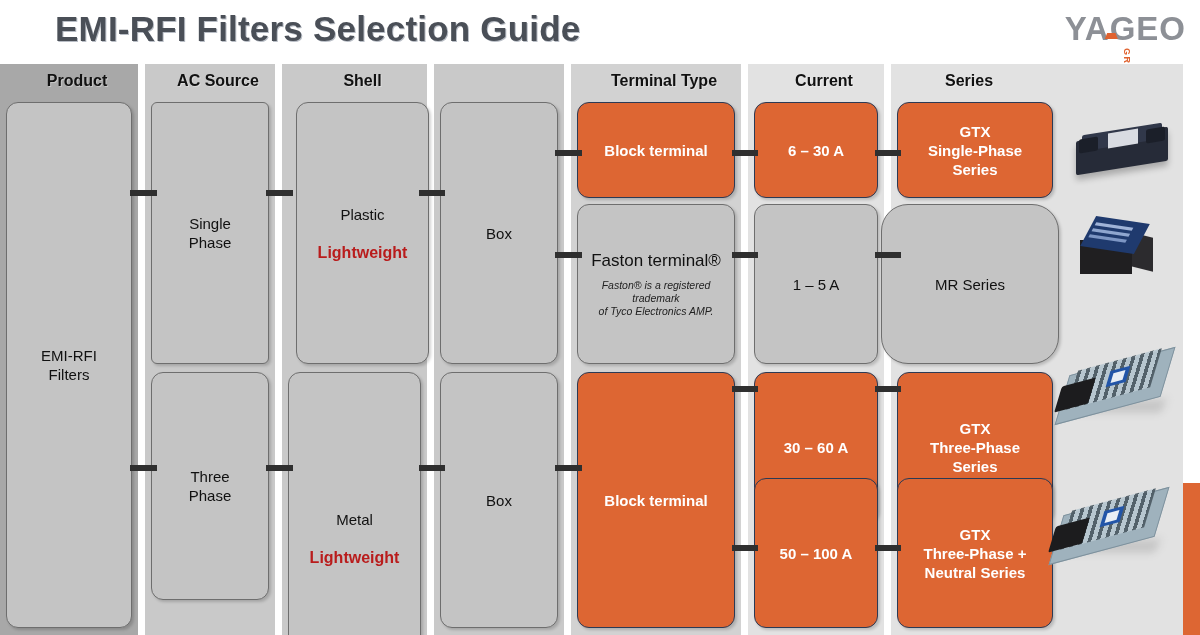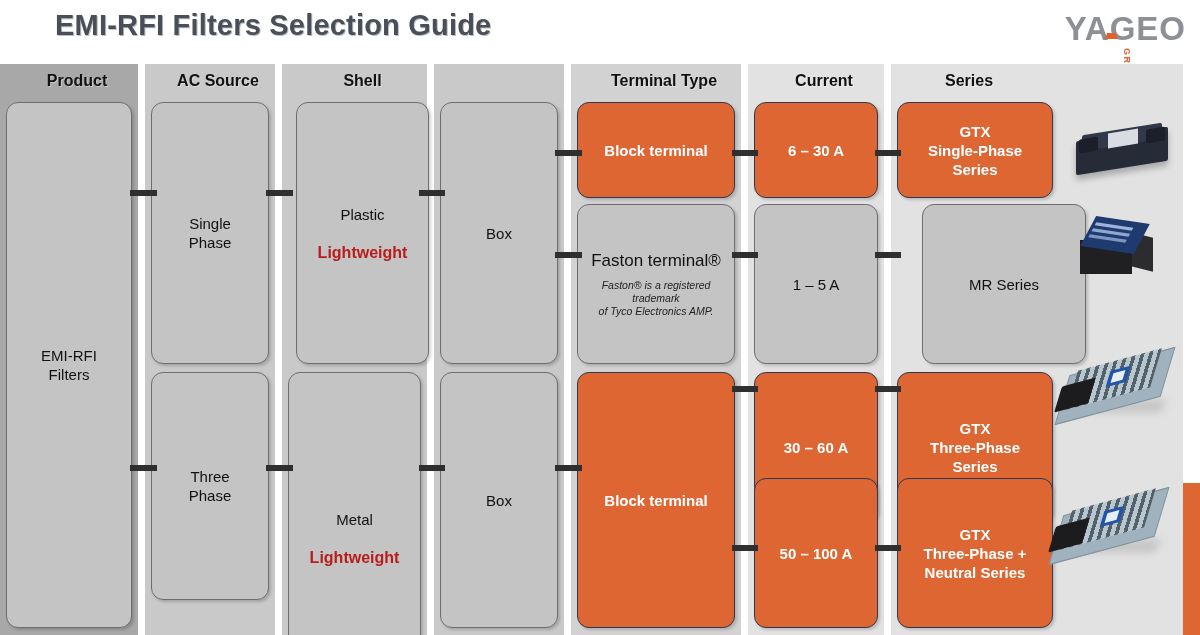--- a/index.html
+++ b/index.html
@@ -8,21 +8,21 @@
     background:#ffffff;
     font-family:"Liberation Sans",sans-serif;
     overflow:hidden;
     position:relative;
   }
 
   
   #header{position:absolute;left:0;top:0;width:1200px;height:64px;background:#ffffff;}
   #page-title{
     position:absolute;left:55px;top:9px;
-    font-size:29px;font-weight:bold;color:#4a4f57;
+    font-size:35px;font-weight:bold;color:#4a4f57;
     letter-spacing:.2px;white-space:nowrap;
     text-shadow:1px 1px 0 #b9bec6;
   }
   
   #logo{position:absolute;right:14px;top:12px;height:40px;display:flex;align-items:center;flex-direction:column;}
   #logo-word{
     position:relative;font-size:33px;font-weight:bold;color:#8d9096;
     letter-spacing:1px;line-height:34px;font-family:"Liberation Sans",sans-serif;
   }
   #logo-accent{
@@ -171,21 +171,21 @@
   </div>
   <div class="node gray" style="left:6px;top:38px;width:126px;height:526px;">
     <span class="line">EMI-RFI</span>
     <span class="line">Filters</span>
   </div>
 
   <div class="col" style="left:145px;width:130px;">
     <div class="col-bg" style="background:#c9c9c9;"></div>
     <div class="col-head">AC Source</div>
   </div>
-  <div class="node gray" style="left:151px;top:38px;width:118px;height:262px;">
+  <div class="node gray" style="left:151px;top:38px;width:118px;height:262px;border-radius:6px;">
     <span class="line">Single</span>
     <span class="line">Phase</span>
   </div>
   <div class="node gray" style="left:151px;top:308px;width:118px;height:228px;">
     <span class="line">Three</span>
     <span class="line">Phase</span>
   </div>
 
   <div class="col" style="left:282px;width:145px;">
     <div class="col-bg" style="background:#c9c9c9;"></div>
@@ -246,21 +246,21 @@
   <div class="col" style="left:891px;width:292px;">
     <div class="col-bg" style="background:#e2e2e2;"></div>
     <div class="col-head" style="justify-content:flex-start;padding-left:38px;">Series</div>
   </div>
 
   <div class="node orange" style="left:897px;top:38px;width:156px;height:96px;">
     <span class="line">GTX</span>
     <span class="line">Single-Phase</span>
     <span class="line">Series</span>
   </div>
-  <div class="node gray" style="left:922px;top:140px;width:164px;height:160px;">
+  <div class="node gray" style="left:881px;top:140px;width:178px;height:160px;border-radius:27px;">
     <span class="line">MR Series</span>
   </div>
   <div class="node orange" style="left:897px;top:308px;width:156px;height:150px;">
     <span class="line">GTX</span>
     <span class="line">Three-Phase</span>
     <span class="line">Series</span>
   </div>
   <div class="node orange" style="left:897px;top:414px;width:156px;height:150px;">
     <span class="line">GTX</span>
     <span class="line">Three-Phase +</span>

